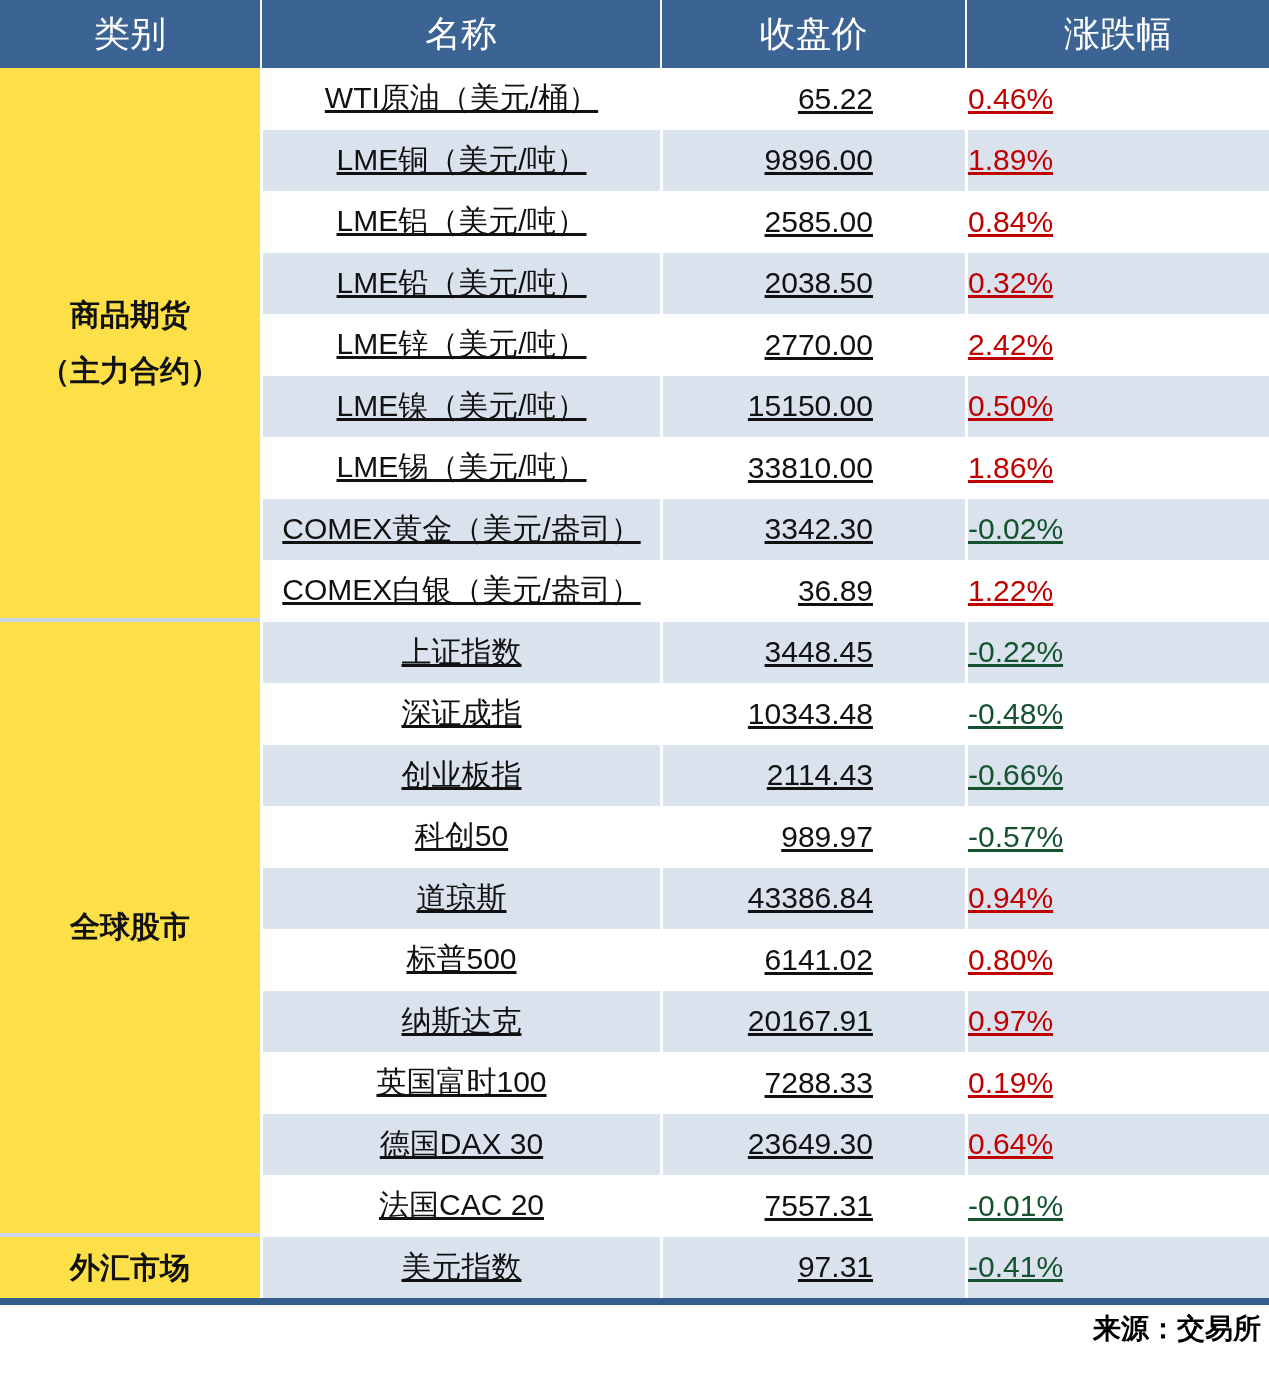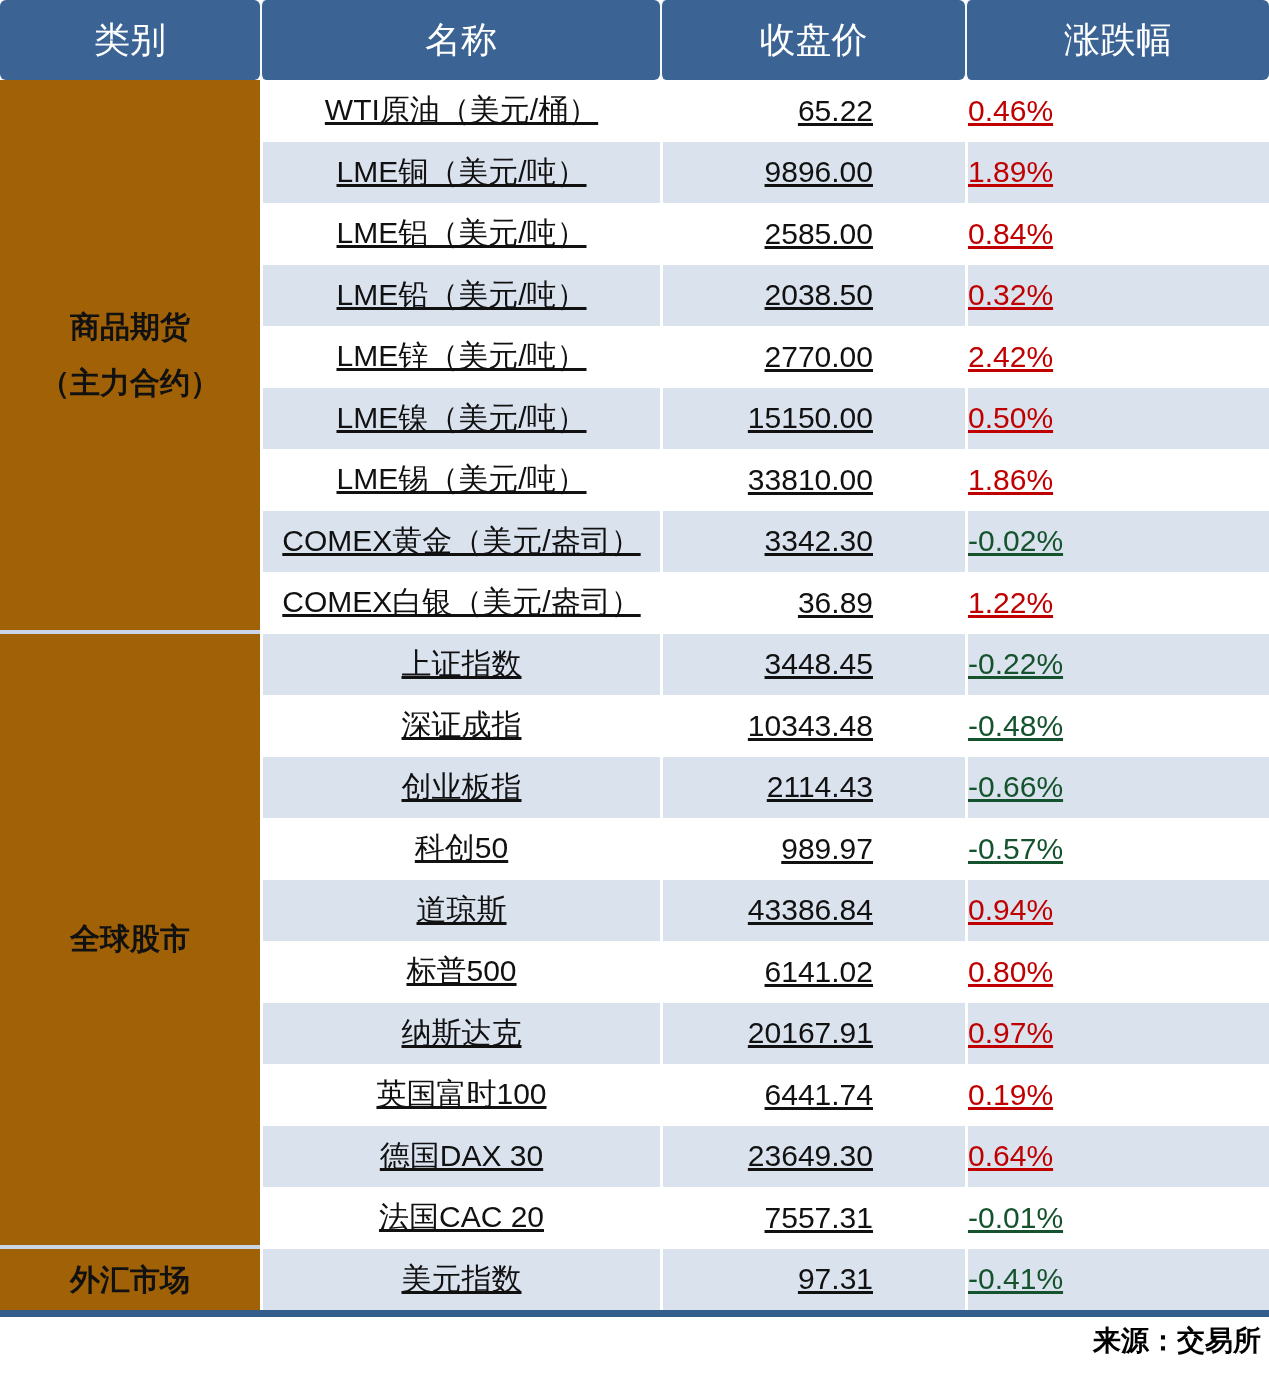--- a/index.html
+++ b/index.html
@@ -34,37 +34,36 @@
   }
   col.c1 { width: 260px; }
   col.c2 { width: 400px; }
   col.c3 { width: 305px; }
   col.c4 { width: 304px; }
   thead th {
     background: #3B6394;
     color: #ffffff;
     font-size: 36px;
     font-weight: normal;
-    height: 80px;
+    height: 68px;
     text-align: center;
     vertical-align: middle;
-    border-radius: 6px;
   }
   thead th + th { border-left: 2px solid #F5F7FA; }
   tbody td {
     height: 61.5px;
     font-size: 30px;
     color: #111111;
     vertical-align: middle;
     background: #ffffff;
   }
   tbody td.name, tbody td.close, tbody td.change { border-left: 3px solid #ffffff; text-decoration: underline; }
   tr.stripe td.name, tr.stripe td.close, tr.stripe td.change { background: #DAE2EE; }
   td.cat {
-    background: #a16207;
+    background: #fde047;
     text-align: center;
     font-weight: bold;
     line-height: 1.85;
   }
   td.cat.divider { border-bottom: 4px solid #C9D6E8; }
   td.name  { text-align: center; }
   td.close { text-align: right; padding-right: 92px; }
   td.change{ text-align: left; }
   td.change.up   { color: #C00000; }
   td.change.down { color: #14532d; }
@@ -181,21 +180,21 @@
             <td class="close">6141.02</td>
             <td class="change up">0.80%</td>
           </tr>
           <tr class="stripe">
             <td class="name">纳斯达克</td>
             <td class="close">20167.91</td>
             <td class="change up">0.97%</td>
           </tr>
           <tr>
             <td class="name">英国富时100</td>
-            <td class="close">6441.74</td>
+            <td class="close">7288.33</td>
             <td class="change up">0.19%</td>
           </tr>
           <tr class="stripe">
             <td class="name">德国DAX 30</td>
             <td class="close">23649.30</td>
             <td class="change up">0.64%</td>
           </tr>
           <tr>
             <td class="name">法国CAC 20</td>
             <td class="close">7557.31</td>

